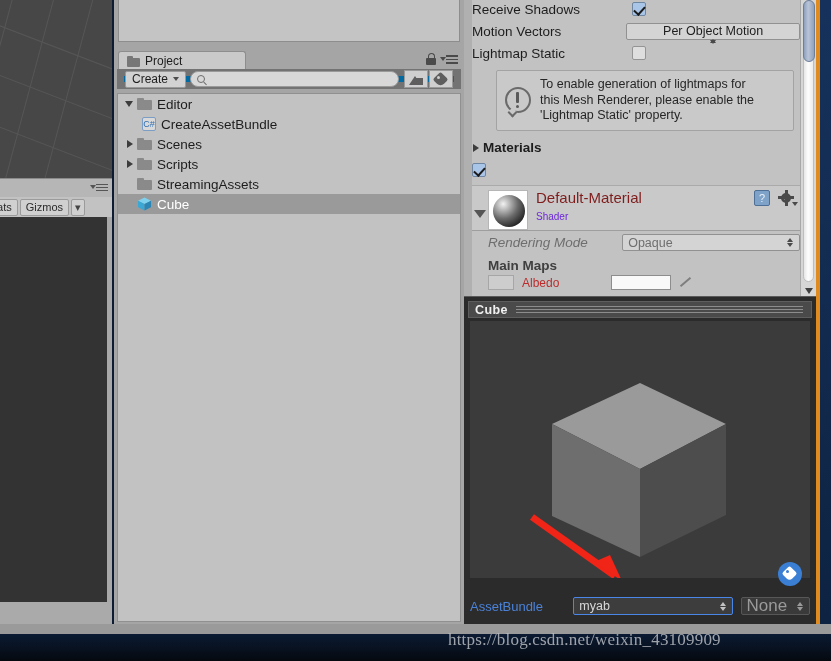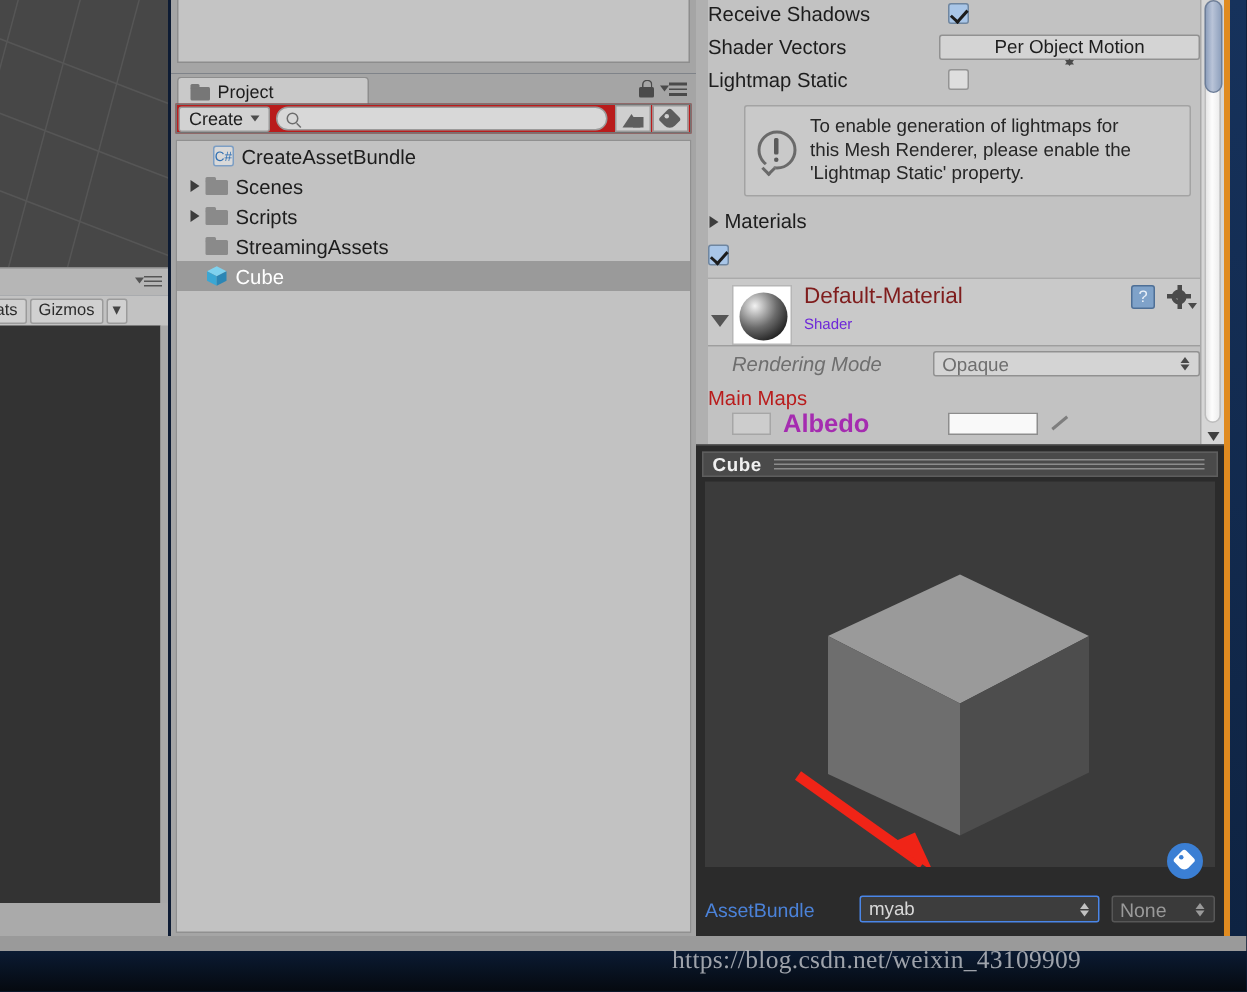--- a/index.html
+++ b/index.html
@@ -106,22 +106,22 @@
   }
   .proj-menu i { position:absolute; right:0; width:12px; height:1.5px; background:#4a4a4a; }
   .proj-menu .t1{ top:0 } .proj-menu .t2{ top:3.5px } .proj-menu .t3{ top:7px }
   .proj-menu .caret {
     position:absolute; left:0; top:2px;
     border-left:3.5px solid transparent; border-right:3.5px solid transparent;
     border-top:4px solid #4a4a4a;
   }
 
   .proj-toolbar {
-    position:relative; margin:0 3px; height:20px; background:#b91c1c;
-    border:1px solid #737373; display:flex; align-items:center; padding:0 1px;
+    position:relative; margin:0 3px; height:20px; background:#0369a1;
+    border:7px solid #737373; display:flex; align-items:center; padding:0 1px;
   }
   .create-btn {
     height:17px; background:#d2d2d2; border:1px solid #999; border-radius:2px;
     display:flex; align-items:center; gap:5px; padding:0 6px; font-size:12px; color:#1d1d1d;
   }
   .create-btn .dn { border-left:3px solid transparent;border-right:3px solid transparent;border-top:4px solid #4c4c4c; }
   .search-field {
     flex:1; height:16px; margin:0 4px; background:#d8d8d8;
     border:1px solid #9a9a9a; border-radius:8px; display:flex; align-items:center; padding:0 6px;
   }
@@ -299,24 +299,24 @@
   }
   .mat-gear .g-t { position:absolute; background:#4a4a4a; width:3px; height:16px; left:6.5px; top:0; }
   .mat-gear .g-t2 { position:absolute; background:#4a4a4a; width:16px; height:3px; left:0; top:6.5px; }
   .mat-gear .g-dn {
     position:absolute; right:-4px; bottom:0;
     border-left:3px solid transparent;border-right:3px solid transparent;border-top:4px solid #4a4a4a;
   }
 
   .rendermode-row { display:flex; align-items:center; height:24px; padding-left:16px; font-size:13.5px; color:#6e6e6e; }
   .rendermode-row .lbl { width:144px;font-style:italic; }
-  .mainmaps { font-size:13.5px; font-weight:normal; color:#b91c1c; margin-top:3px; }
+  .mainmaps { padding-left:16px; font-size:13.5px; font-weight:bold; color:#404040; margin-top:3px; }
   .albedo-row { display:flex; align-items:center; height:20px; padding-left:16px; gap:8px; opacity:.9; overflow:hidden; }
   .albedo-swatch-sm { width:26px; height:15px; background:#cfcfcf; border:1px solid #a3a3a3; }
-  .albedo-lbl { font-size:17px; color:#a21caf;font-weight:bold; }
+  .albedo-lbl { font-size:12px; color:#b91c1c; }
   .albedo-white { width:60px; height:15px; background:#ffffff; border:1px solid #888; margin-left:44px;}
   .albedo-pen { width:13px; height:13px; position:relative; }
   .albedo-pen::before{
     content:""; position:absolute; left:0; top:5px; width:13px; height:2px;
     background:#777; transform:rotate(-40deg);
   }
 
   
   #insp-scroll {
     position:absolute; right:0; top:0; width:16px; height:296px; background:#d6d6d6;
@@ -376,21 +376,21 @@
   .ab-popup {
     width:166px; height:18px; background:#3d3d3d; border:1px solid #4a86e8; border-radius:2px;
     display:flex; align-items:center; justify-content:space-between; padding:0 5px;
     font-size:12.5px; color:#d8d8d8;
   }
   .ab-popup .updown::before { border-bottom-color:#c2c2c2; }
   .ab-popup .updown::after  { border-top-color:#c2c2c2; }
   .ab-variant {
     width:72px; height:18px; margin-left:8px; background:#3a3a3a; border:1px solid #575757;
     border-radius:2px; display:flex; align-items:center; justify-content:space-between;
-    padding:0 5px; font-size:13px; color:#9a9a9a;
+    padding:0 5px; font-size:17px; color:#9a9a9a;
   }
   .ab-variant .updown::before { border-bottom-color:#9a9a9a; }
   .ab-variant .updown::after  { border-top-color:#9a9a9a; }
 
   
   #win-edge { position:absolute; left:816px; top:0; width:4px; height:624px; background:#e08b20; }
   #desktop-right { position:absolute; left:820px; top:0; width:11px; height:624px;
     background:linear-gradient(to bottom,#16325c,#0e2342); }
 
   
@@ -472,20 +472,25 @@
       <div class="tb-icon-btn">
         <span class="ico-type"></span>
       </div>
       <div class="tb-icon-btn">
         <span class="ico-tag"></span>
       </div>
     </div>
 
     <div class="proj-body">
 
+      <div class="asset-row">
+        <span class="foldout open"></span>
+        <span class="folder-ico"></span>
+        <span>Editor</span>
+      </div>
 
       <div class="asset-row indent-1">
         <span class="cs-ico">C#</span>
         <span>CreateAssetBundle</span>
       </div>
 
       <div class="asset-row">
         <span class="foldout closed"></span>
         <span class="folder-ico"></span>
         <span>Scenes</span>
@@ -521,21 +526,21 @@
   <div id="inspector">
     <div class="left-edge"></div>
     <div class="insp-inner">
 
       <div class="prop-row" style="margin-top:-2px;">
         <span class="prop-label">Receive Shadows</span>
         <span class="unity-check on"></span>
       </div>
 
       <div class="prop-row">
-        <span class="prop-label">Shader Vectors</span>
+        <span class="prop-label">Motion Vectors</span>
         <span class="unity-popup" style="width:180px;flex-direction:column;">
           <span>Per Object Motion</span>
           <span class="updown"></span>
         </span>
       </div>
 
       <div class="prop-row">
         <span class="prop-label">Lightmap Static</span>
         <span class="unity-check off"></span>
       </div>
@@ -547,21 +552,21 @@
             <span class="bang"></span>
             <span class="dot"></span>
         </span>
         <span class="txt">
           <span>To enable generation of lightmaps for</span><br>
           <span>this Mesh Renderer, please enable the</span><br>
           <span>'Lightmap Static' property.</span>
         </span>
       </div>
 
-      <div class="prop-row" style="margin-top:6px;">
+      <div class="prop-row" style="margin-top:6px;font-weight:bold;">
         <span class="foldout closed" style="margin-left:-2px;"></span>
         <span>Materials</span>
       </div>
 
       <div class="prop-row">
         <span class="unity-check on"></span>
       </div>
 
       <div class="mat-header">
         <span class="mat-foldout"></span>

